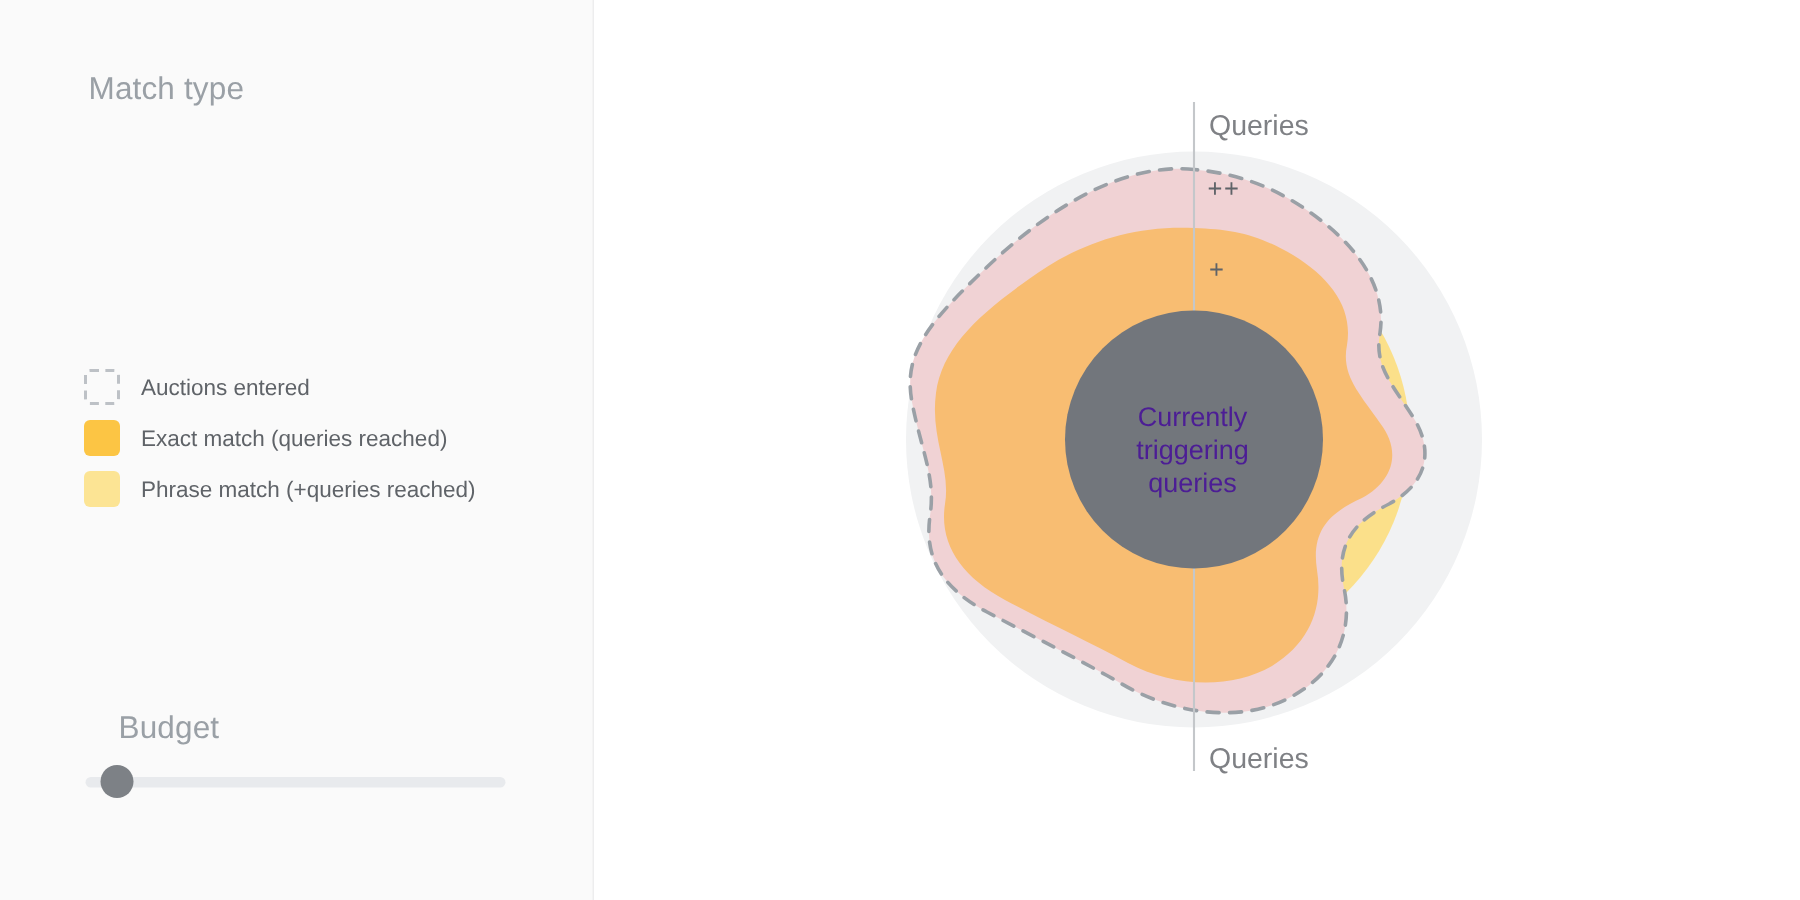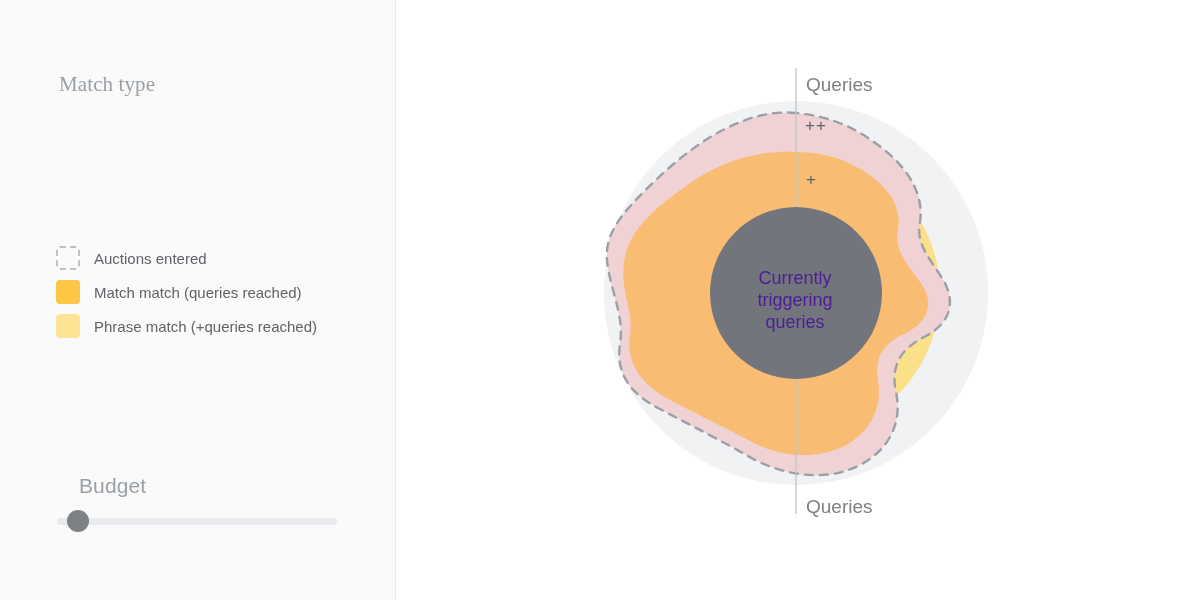--- a/index.html
+++ b/index.html
@@ -27,21 +27,21 @@
     flex: 0 0 396px;
   }
   .panel-title {
     position: absolute;
     left: 59px;
     color: #9aa0a6;
     font-size: 21px;
     letter-spacing: 0.1px;
     white-space: nowrap;
   }
-  .panel-title.match { top: 72px; font-family: Liberation Serif, serif; }
+  .panel-title.match { top: 48px; }
   .panel-title.budget { top: 474px; margin-left: 20px; }
 
   
   .legend {
     position: absolute;
     left: 56px;
     top: 241px;
     text-align: center;
   }
   .legend-row {
@@ -143,21 +143,21 @@
     <div class="legend">
 
       <div class="legend-row">
         <span class="swatch dashed"></span>
         <span class="legend-label">Auctions entered</span>
       </div>
 
 
       <div class="legend-row">
         <span class="swatch" style="background:#fcc544"></span>
-        <span class="legend-label">Match match (queries reached)</span>
+        <span class="legend-label">Exact match (queries reached)</span>
       </div>
 
       <div class="legend-row">
         <span class="swatch" style="background:#fce494"></span>
         <span class="legend-label">Phrase match (+queries reached)</span>
       </div>
 
     </div>
 
     <div class="panel-title budget">Budget</div>

